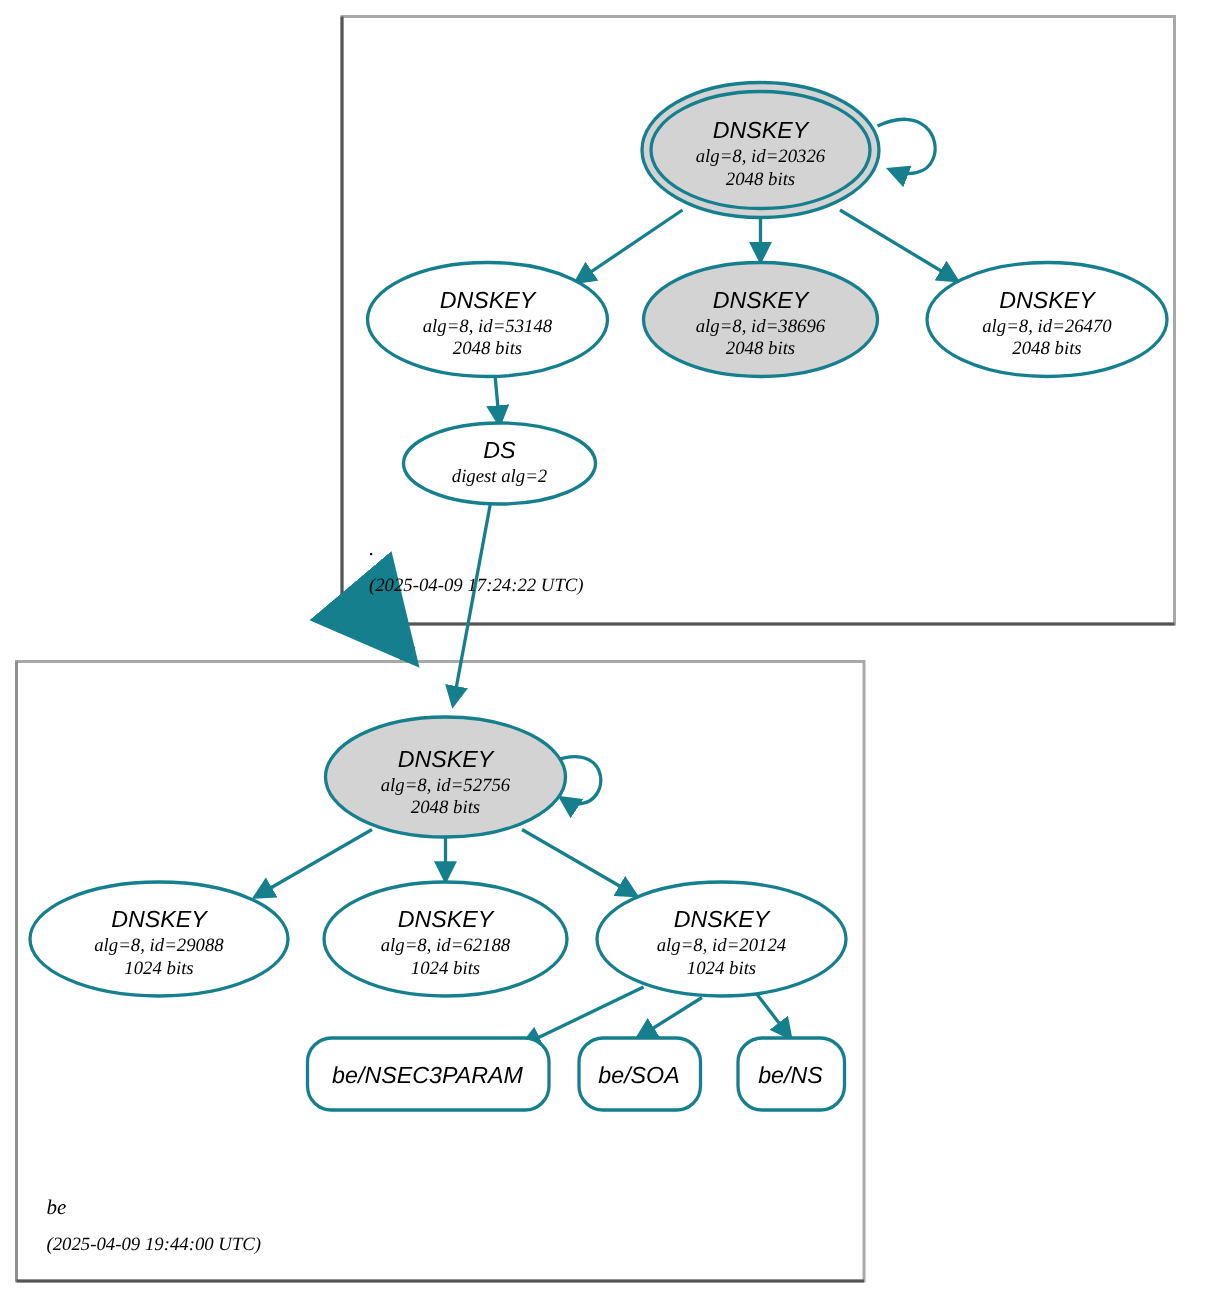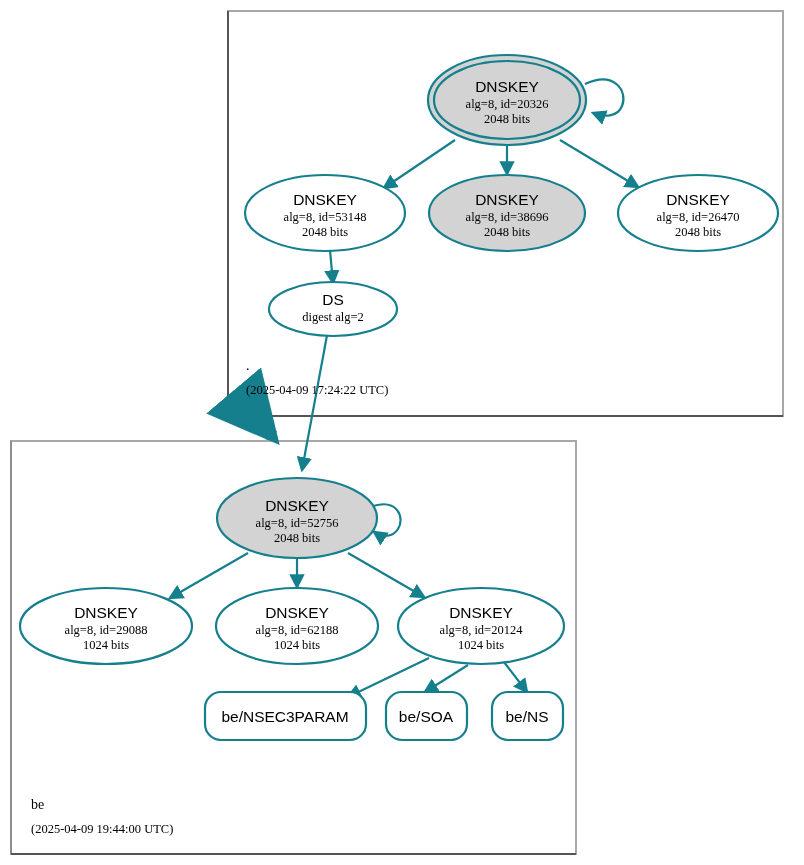--- a/index.html
+++ b/index.html
@@ -13,20 +13,21 @@
     position: relative;
     font-family: "Liberation Sans", sans-serif;
     overflow: hidden;
   }
   #graph-root {
     position: absolute;
     top: 0;
     left: 0;
     width: 740px;
     height: 865px;
+    font-style: italic;
   }
   svg { display: block; }
   .node-title {
     font-family: "Liberation Sans", sans-serif;
     font-size: 15.5px;
     fill: #000000;
   }
   .node-detail {
     font-family: "Liberation Serif", serif;
     font-size: 12.5px;

